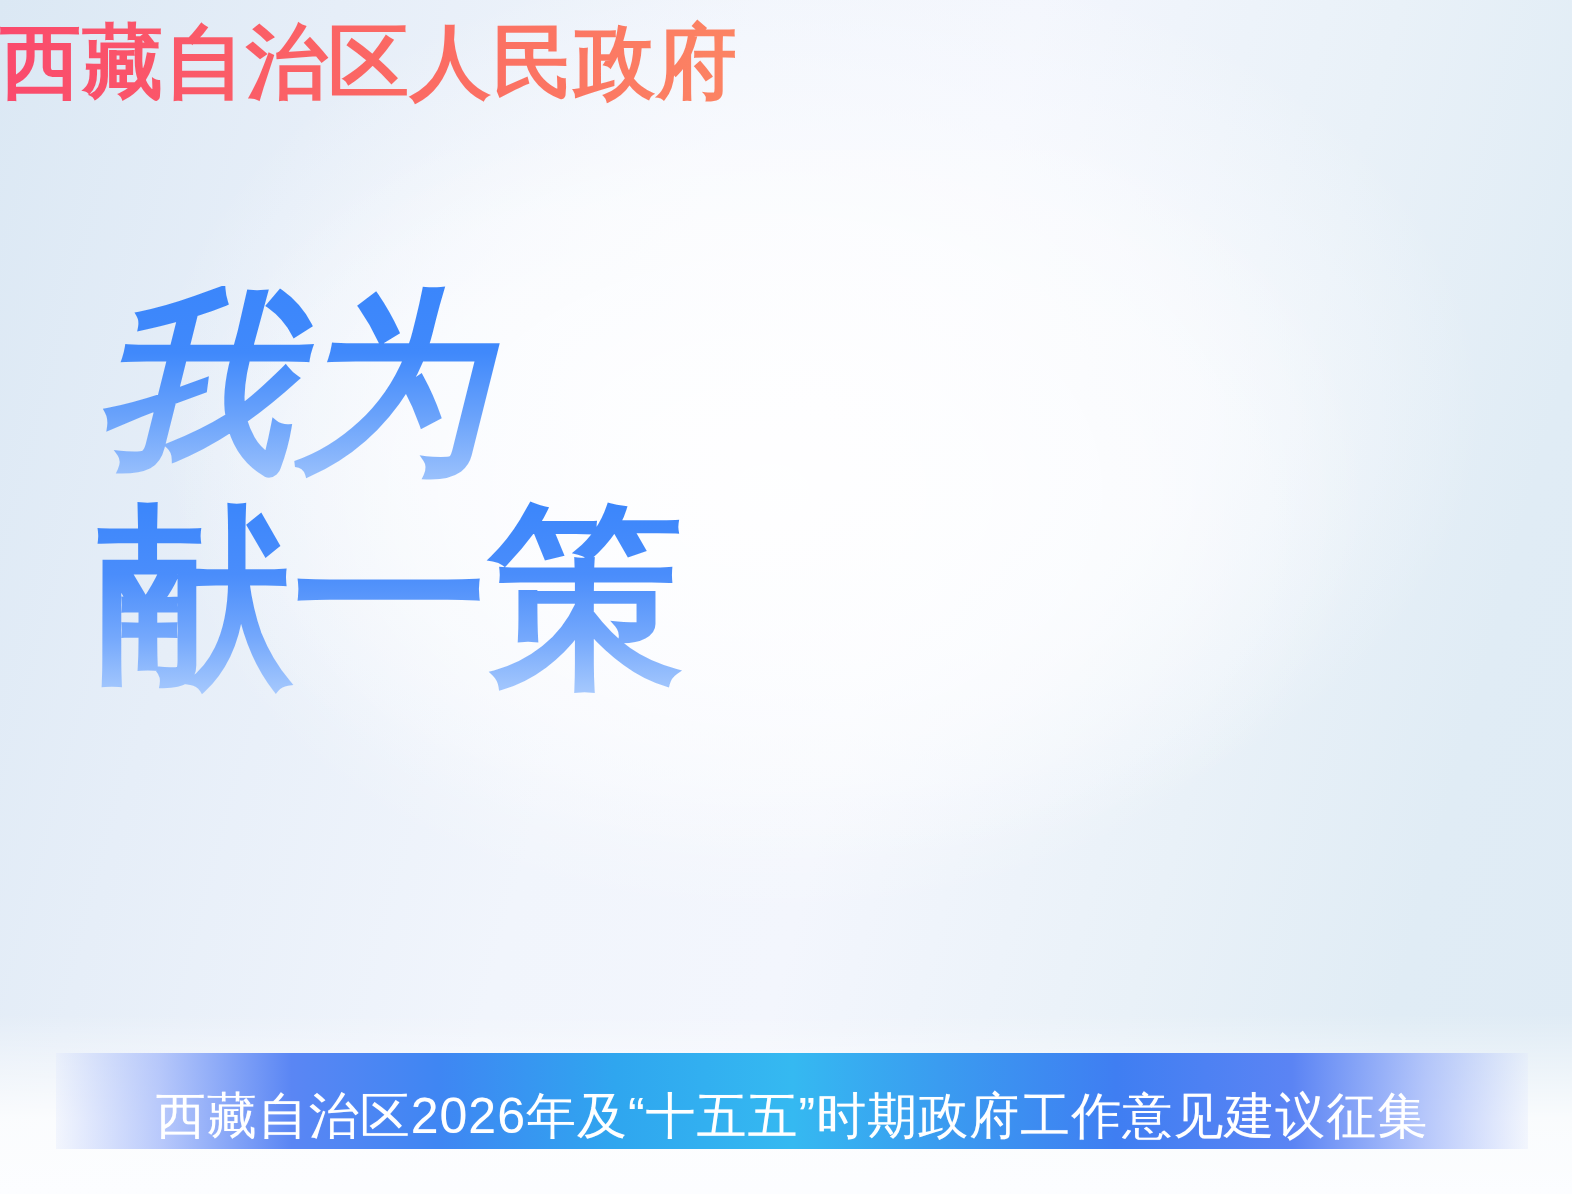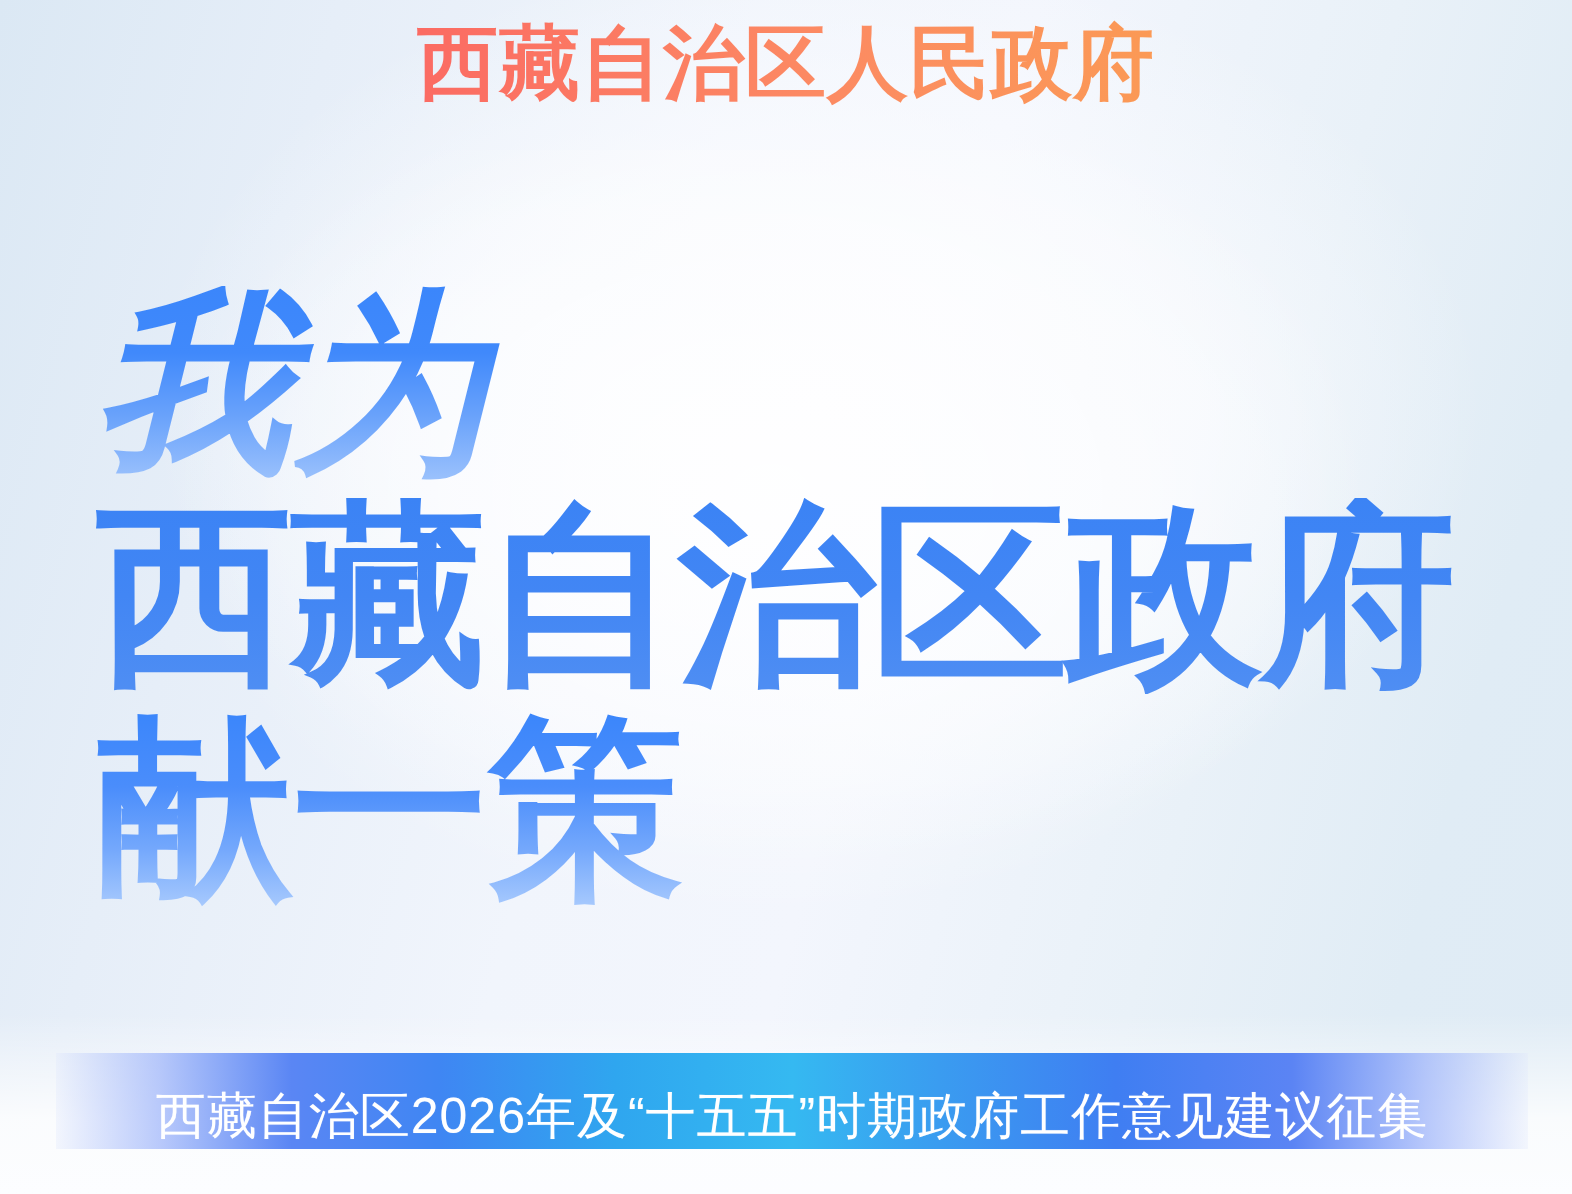--- a/index.html
+++ b/index.html
@@ -41,30 +41,31 @@
     background:linear-gradient(180deg, rgba(255,255,255,0) 0%, rgba(255,255,255,0.82) 58%, #fcfdff 100%);
     pointer-events:none;
   }
 
   
   #org-header {
     position:absolute;
     top:16px;
     left:0;
     width:1572px;
-    text-align:center;
+    text-align:left;
     font-size:81px;
     line-height:1.18;
     font-weight:bold;
     letter-spacing:1px;
     white-space:nowrap;
     background:linear-gradient(90deg, #fa4a6d 0%, #fb6a63 26%, #fc8a63 52%, #fb9a55 74%, #fbab4f 100%);
     -webkit-background-clip:text;
     background-clip:text;
     color:transparent;
+    font-family:Liberation Serif, serif;
     -webkit-text-fill-color:transparent;
   }
 
   
   #headline {
     position:absolute;
     left:96px;
     top:286px;
     width:1380px;
   }
@@ -144,21 +145,20 @@
 <body>
 
 <div id="poster">
 
   <div id="bg-bloom"></div>
 
   <div id="org-header">西藏自治区人民政府</div>
 
   <div id="headline">
     <div class="hl-line" id="hl-line-1">我为</div>
-    <div class="hl-line" id="hl-line-2">西藏自治区政府</div>
     <div class="hl-line" id="hl-line-3">献一策</div>
   </div>
 
   <div id="bg-bloom-2"></div>
 
   <div id="banner">
     <span id="banner-text">西藏自治区2026年及“十五五”时期政府工作意见建议征集</span>
   </div>
 
 </div>

